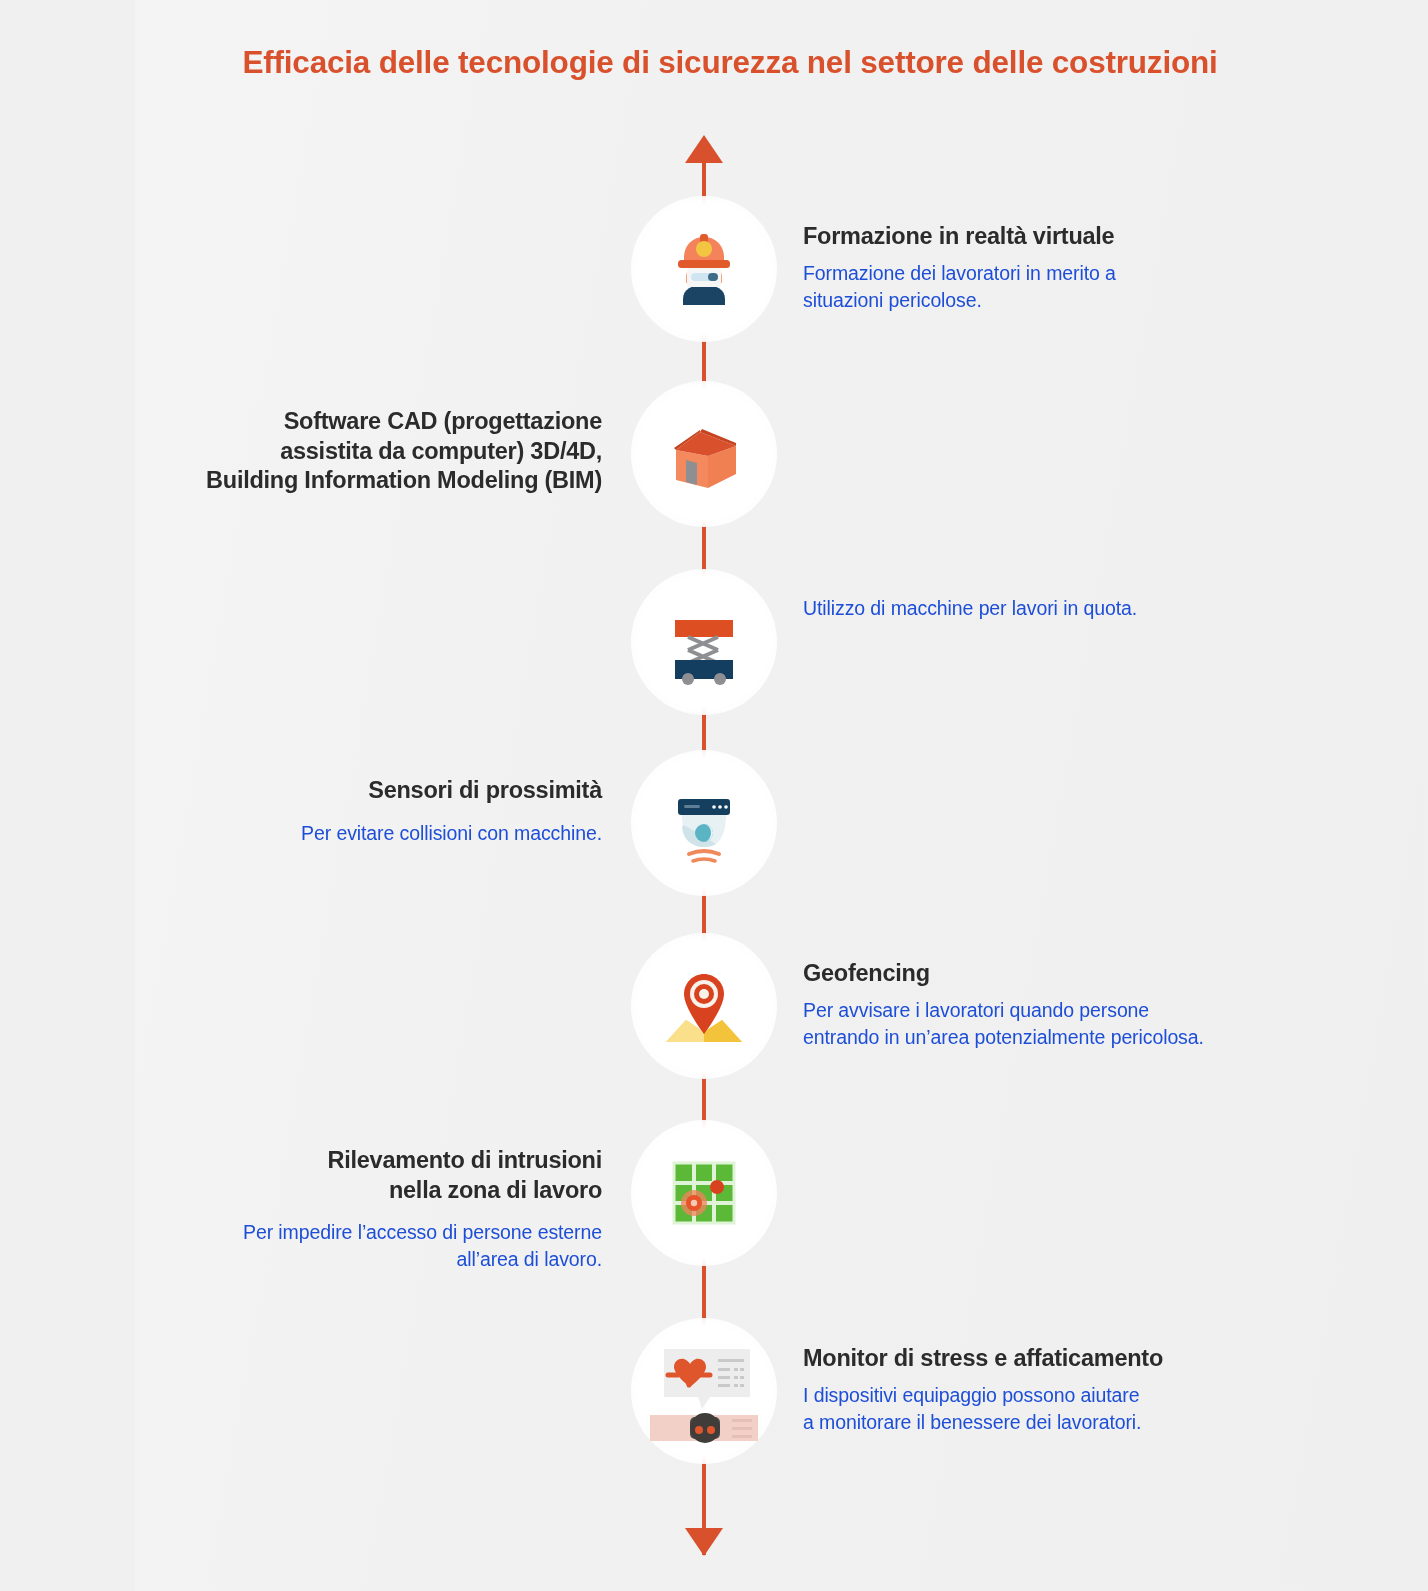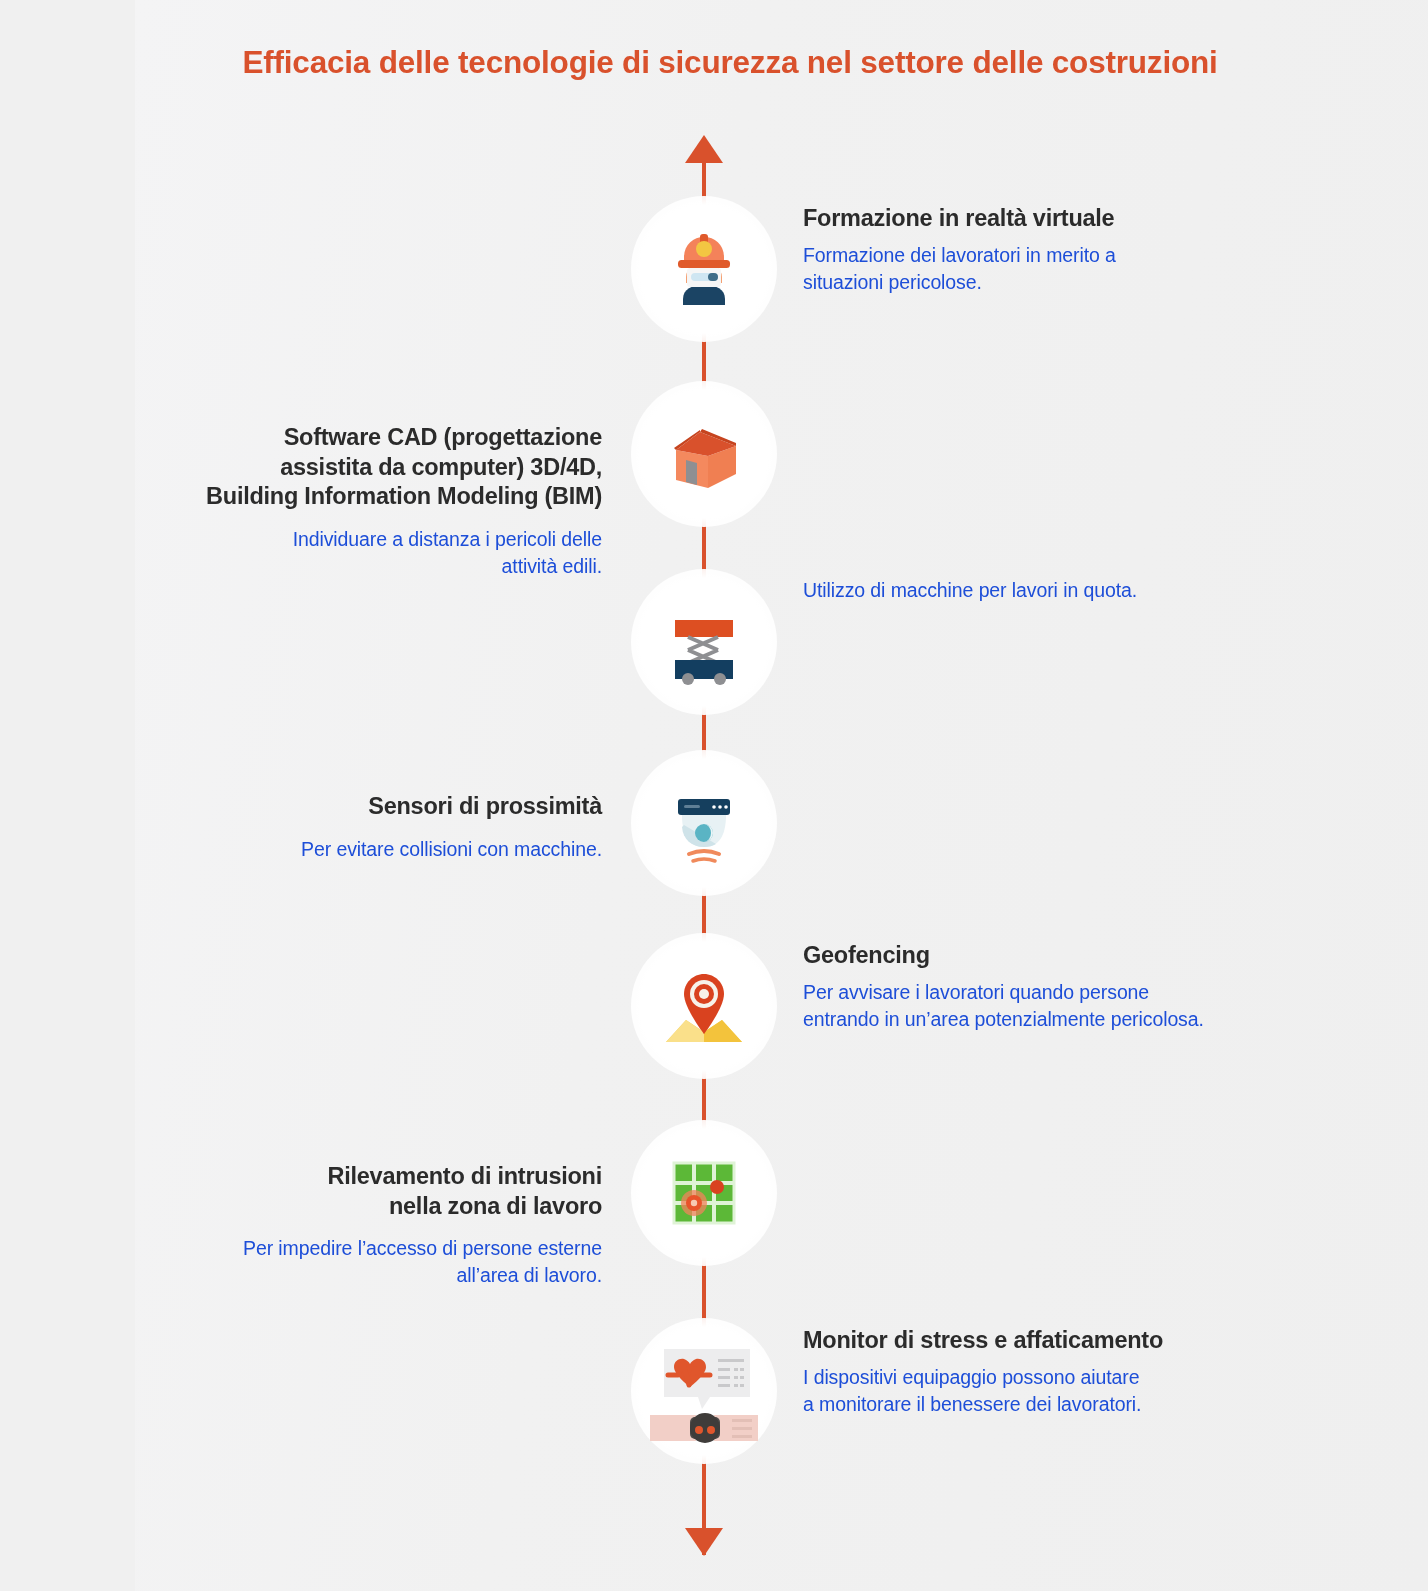--- a/index.html
+++ b/index.html
@@ -90,33 +90,32 @@
     left: 50%;
     top: 50%;
     transform: translate(-50%, -50%);
     width: 96px;
     height: 96px;
   }
 
   
   .txt {
     position: absolute;
-    top: 8px;
+    top: 26px;
     z-index: 5;
   }
   .txt.right {
     left: 803px;
     width: 520px;
     text-align: left;
   }
   .txt.left {
     left: 85px;
     width: 517px;
     text-align: right;
-    margin-top: 34px;
   }
   .node-title {
     font-size: 23.5px;
     font-weight: bold;
     color: #2b2b2b;
     line-height: 1.26;
     letter-spacing: -0.25px;
     margin: 0 0 8px 0;
     white-space: pre-line;
   }
@@ -176,22 +175,20 @@
         <path d="M44 26 L80 40 L80 37 L46 23 Z" fill="#c6441f"></path>
         <path d="M20 44 L18 42 L44 24 L44 26 Z" fill="#c6441f"></path>
         <path d="M30 54 L30 76 L41 79 L41 57 Z" fill="#8e8f92"></path>
       </svg>
     </div>
   </div>
   <div class="txt left">
     <div class="node-title">Software CAD (progettazione
 assistita da computer) 3D/4D,
 Building Information Modeling (BIM)</div>
-    <div class="node-desc">Individuare a distanza i pericoli delle
-attività edili.</div>
   </div>
 </div>
 
 <div class="node" style="top:569px;">
   <div class="circle">
     <div class="icon-wrap">
       <svg viewBox="0 0 96 96" width="96" height="96">
         <rect x="19" y="26" width="58" height="17" fill="#dd4f22"></rect>
         <g stroke="#8e8f92" stroke-width="4" fill="none">
           <path d="M32 43 L62 56 M62 43 L32 56 M32 56 L62 69 M62 56 L32 69"></path>

